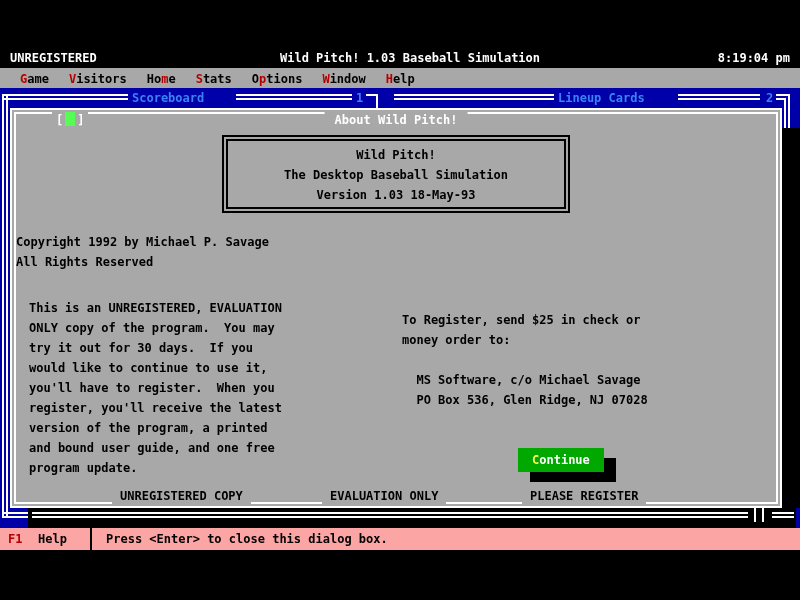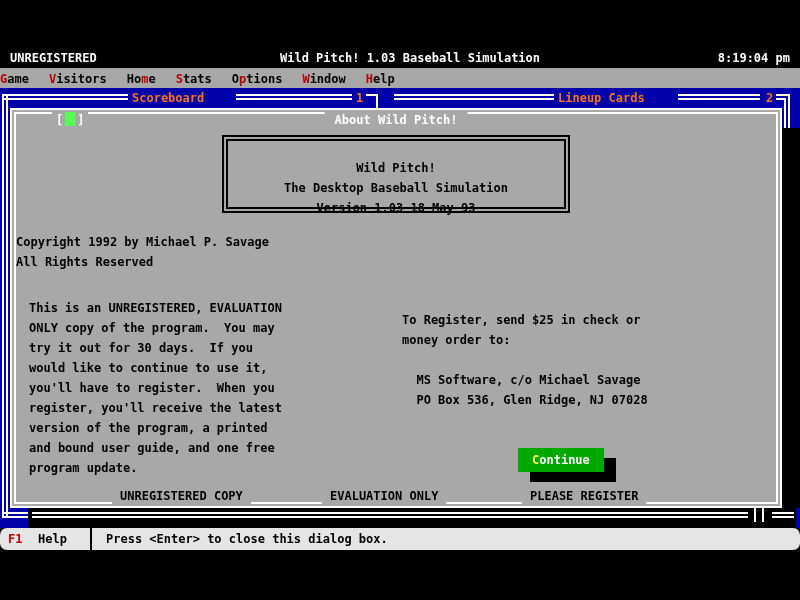--- a/index.html
+++ b/index.html
@@ -9,60 +9,60 @@
 
   
   .titlebar{position:absolute;left:0;top:48px;width:800px;height:20px;background:#000;color:#fff;}
   .tb-left{position:absolute;left:10px;top:0;}
   .tb-center{position:absolute;left:0;top:0;width:100%;text-align:center;padding-left:20px;}
   .tb-right{position:absolute;right:10px;top:0;}
   .corner-dot{position:absolute;left:0;top:48px;width:7px;height:9px;background:#A8A8A8;}
 
   
   .menubar{position:absolute;left:0;top:68px;width:800px;height:22px;background:#A8A8A8;color:#000;
-           display:flex;align-items:center;gap:20px;}
+           display:flex;align-items:center;gap:20px;padding-left:20px;}
   .menu-item{white-space:pre;cursor:default;}
   .hot{color:#B40000;}
 
   
   .desktop{position:absolute;left:0;top:88px;width:800px;height:440px;background:#0000A8;}
   .dline-h{position:absolute;height:6px;border-top:2px solid #fff;border-bottom:2px solid #fff;}
   .dline-v{position:absolute;width:6px;border-left:2px solid #fff;border-right:2px solid #fff;}
   .sline-v{position:absolute;width:2px;background:#fff;}
-  .wtitle{position:absolute;top:0;height:20px;line-height:20px;color:#f97316;white-space:pre;}
+  .wtitle{position:absolute;top:0;height:20px;line-height:20px;color:#3b82f6;white-space:pre;}
   .corner-sr{position:absolute;border-top:2px solid #fff;border-right:2px solid #fff;}
   .corner-dr{position:absolute;border-top:6px double #fff;border-right:6px double #fff;}
 
   
   .shadow-right{position:absolute;left:782px;top:128px;width:18px;height:380px;background:#000;}
   .shadow-bottom{position:absolute;left:28px;top:508px;width:768px;height:20px;background:#000;}
 
   
   .dialog{position:absolute;left:10px;top:108px;width:772px;height:400px;background:#A8A8A8;
           border:6px double #fff;color:#000;}
   .dlg-title{position:absolute;top:-4px;left:50%;transform:translateX(-50%);height:20px;line-height:20px;
              background:#A8A8A8;color:#fff;padding:0 10px;white-space:pre;}
   .dlg-close{position:absolute;top:-4px;left:36px;height:20px;line-height:20px;background:#A8A8A8;
              color:#fff;padding:0 4px;cursor:default;}
   .close-dot{display:inline-block;width:10px;height:14px;background:#54FC54;vertical-align:-2px;margin:0 2px;}
   .infobox{position:absolute;left:206px;top:21px;width:348px;height:78px;border:6px double #000;
-           text-align:center;padding-top:17px;}
+           text-align:center;padding-top:4px;}
   .copyright{position:absolute;left:0;top:118px;width:100%;}
   .para{position:absolute;white-space:pre;}
   .para-left{left:13px;top:184px;}
   .para-right{left:386px;top:196px;}
   .continue-btn{position:absolute;left:502px;top:334px;height:24px;line-height:20px;padding:2px 14px;
                 background:#00A800;color:#fff;box-shadow:12px 10px 0 #000;cursor:default;white-space:pre;}
   .hot-yellow{color:#FFFF54;}
   .footer-seg{position:absolute;bottom:-4px;height:20px;line-height:20px;background:#A8A8A8;
               padding:0 8px;white-space:pre;}
   .fs1{left:96px;} .fs2{left:306px;} .fs3{left:506px;}
 
   
-  .statusbar{position:absolute;left:0;top:528px;width:800px;height:22px;background:#e5e5e5;color:#000;border-radius:7px;}
+  .statusbar{position:absolute;left:0;top:528px;width:800px;height:22px;background:#fca5a5;color:#000;}
   .sb-key{position:absolute;left:8px;top:1px;color:#B40000;}
   .sb-keylabel{position:absolute;left:38px;top:1px;}
   .sb-sep{position:absolute;left:90px;top:0;width:2px;height:100%;background:#000;}
   .sb-msg{position:absolute;left:106px;top:1px;white-space:pre;}
 </style>
 </head>
 <body>
 
 <div class="screen">
 

